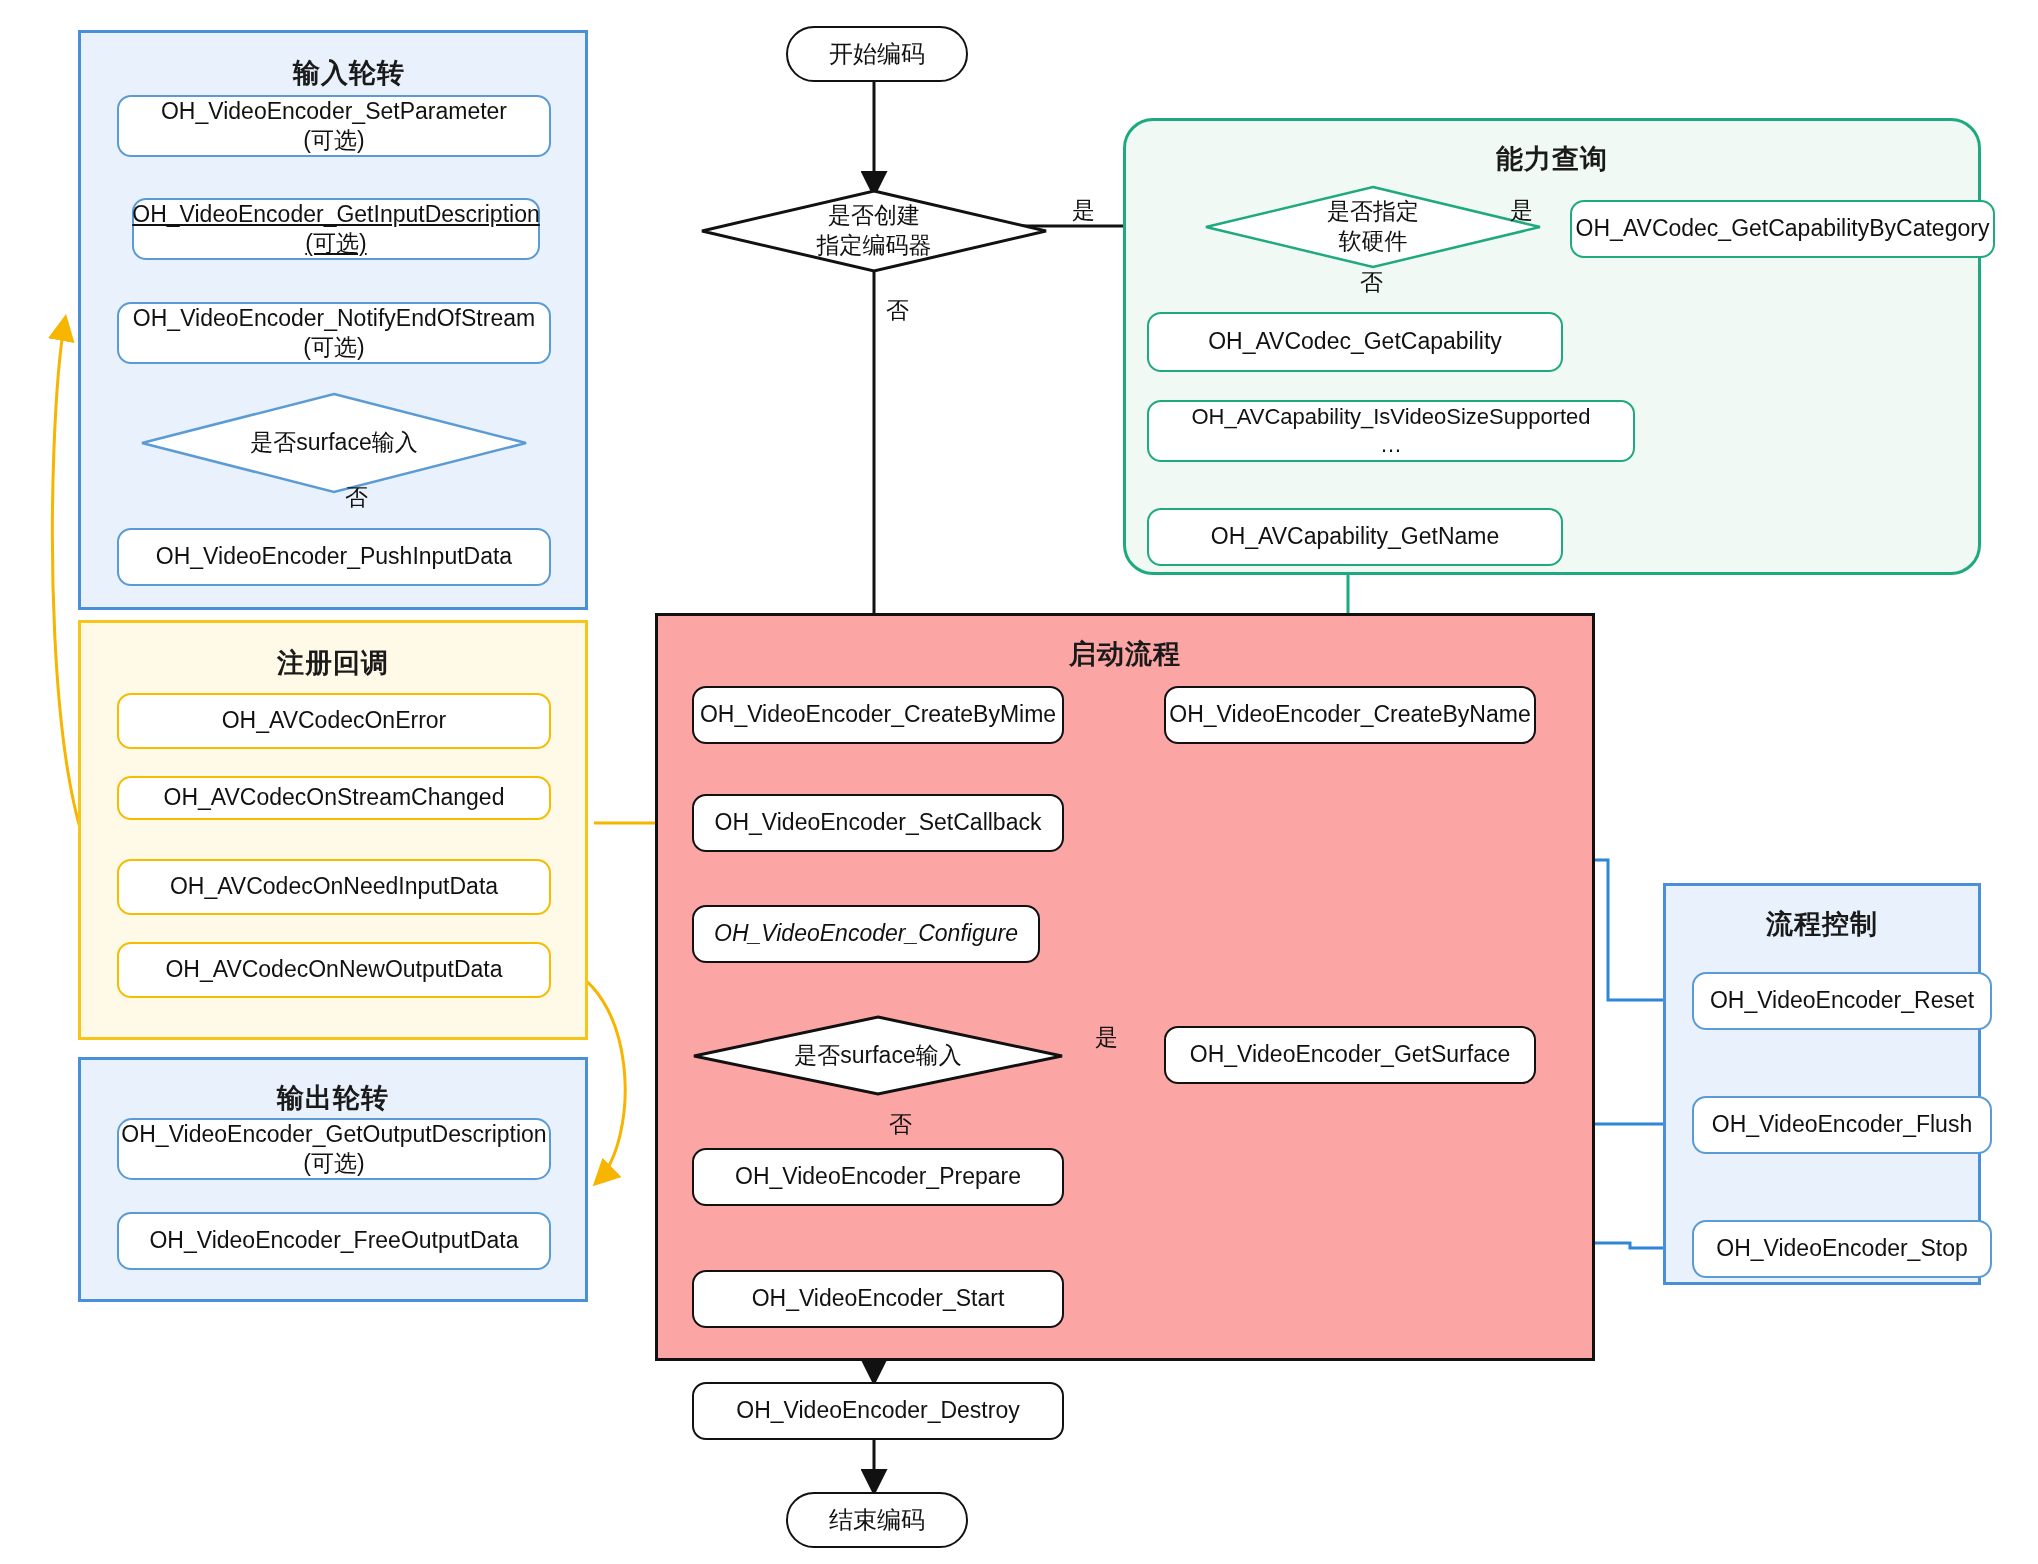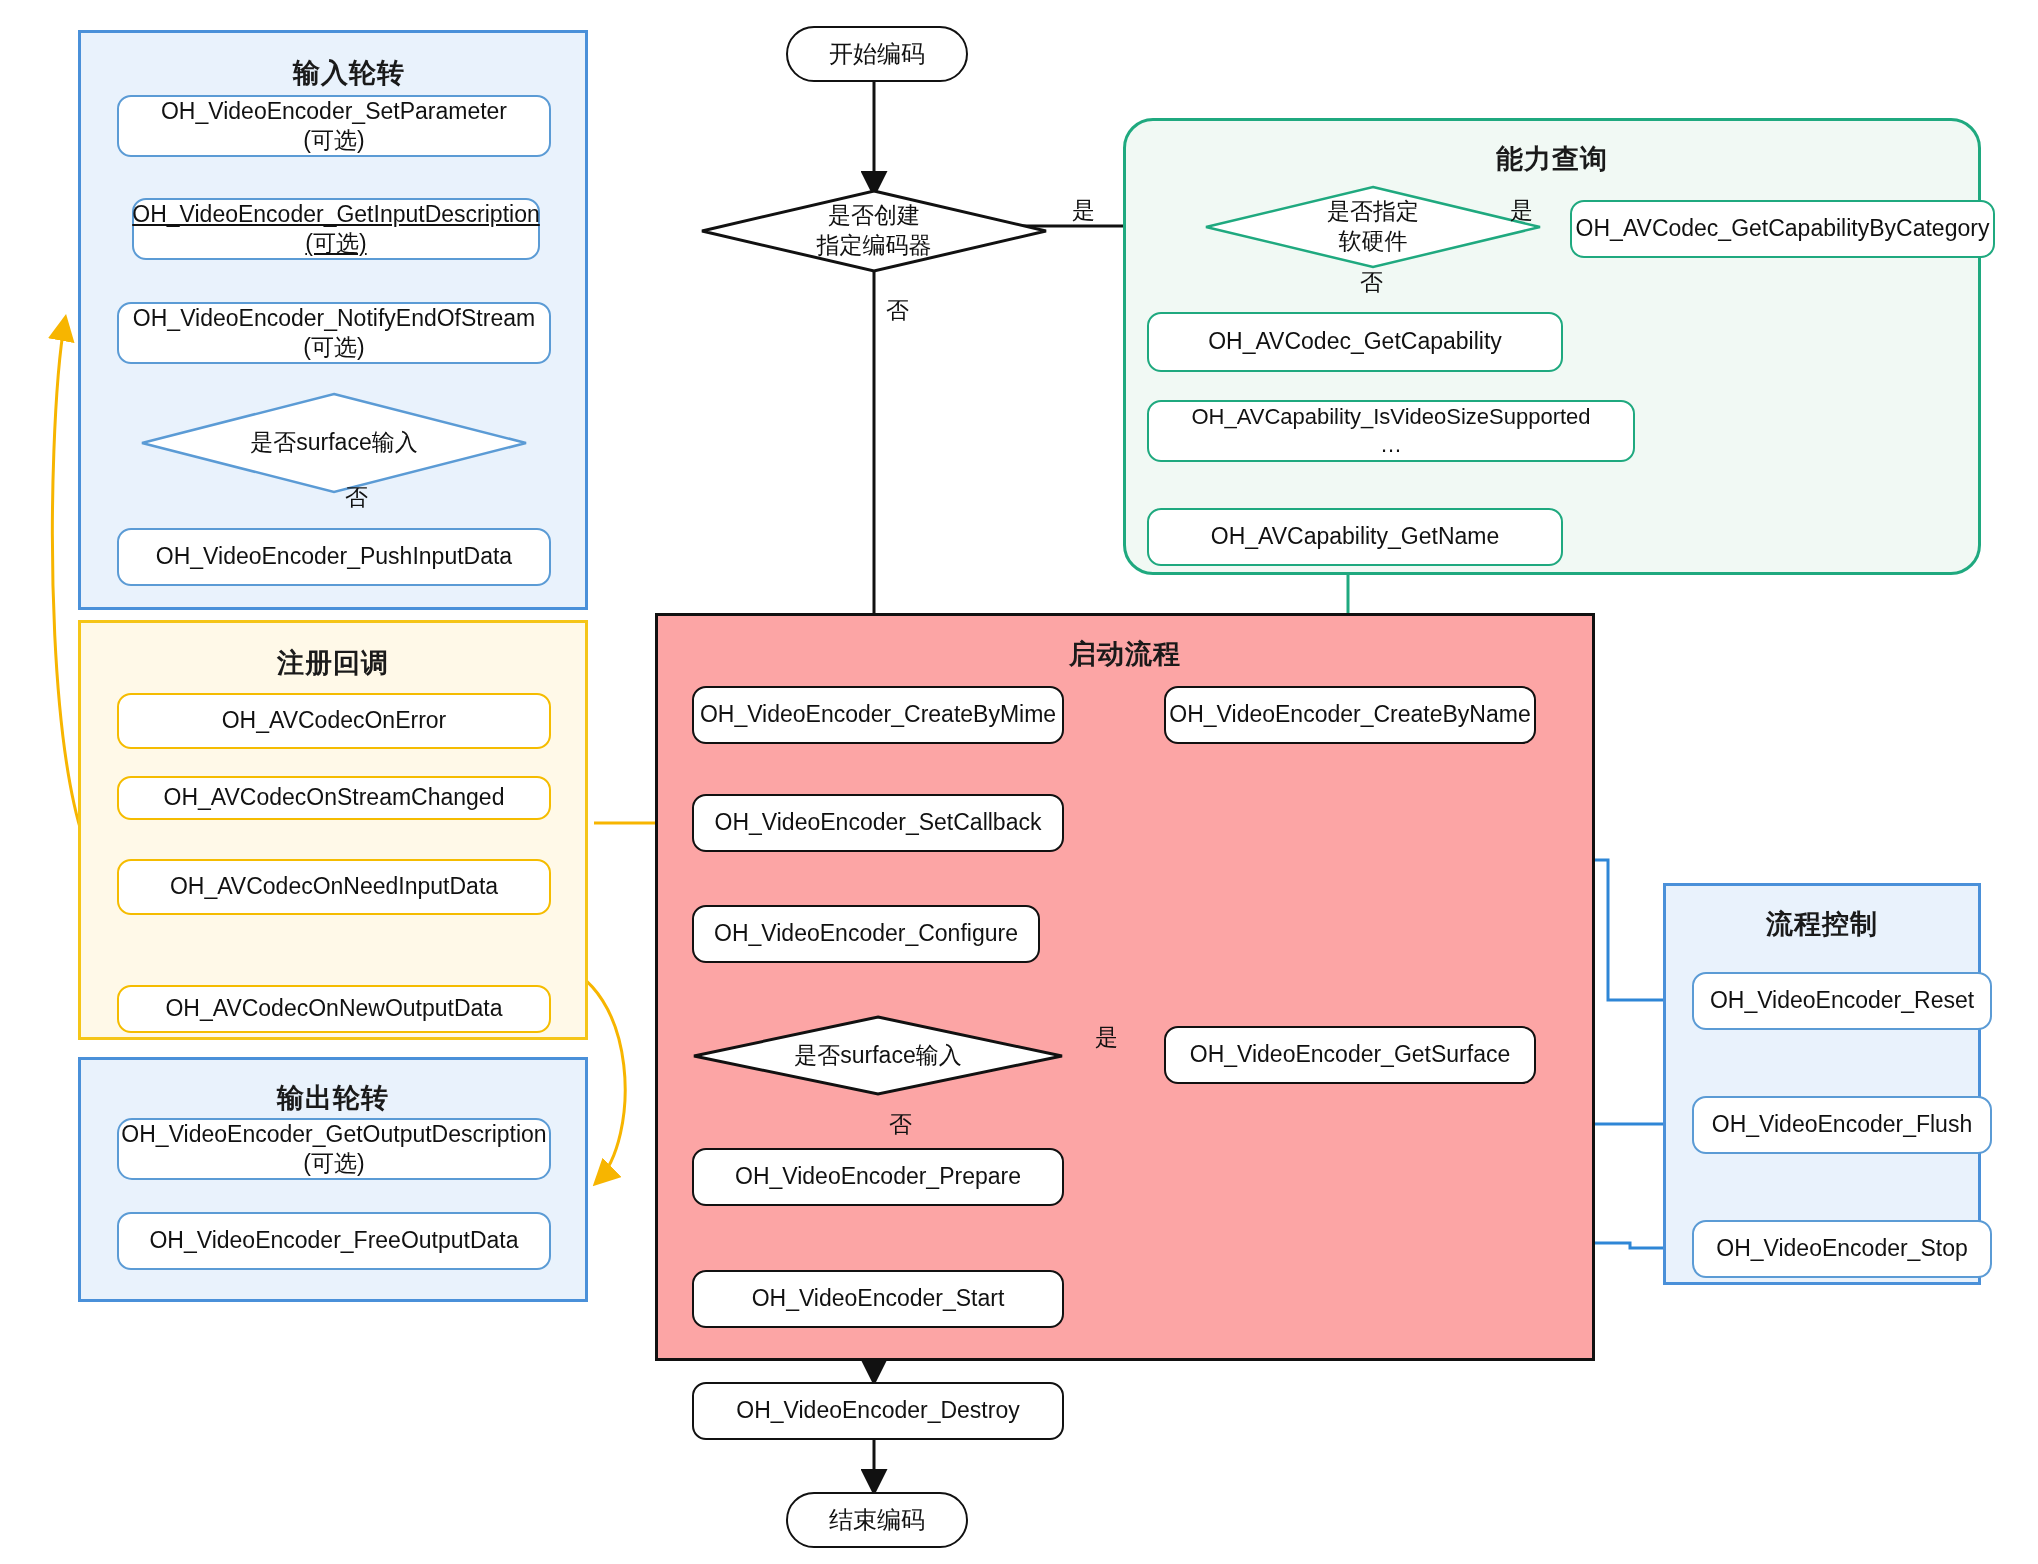--- a/index.html
+++ b/index.html
@@ -136,21 +136,21 @@
   <div class="elabel" style="left:345px;top:482px;">否</div>
 
   <div class="node n-blue" style="left:117px;top:528px;width:434px;height:58px;">OH_VideoEncoder_PushInputData</div>
 
   <div class="group grp-yellow" style="left:78px;top:620px;width:510px;height:420px;">
     <div class="group-title" style="top:22px;">注册回调</div>
   </div>
   <div class="node n-yellow" style="left:117px;top:693px;width:434px;height:56px;">OH_AVCodecOnError</div>
   <div class="node n-yellow" style="left:117px;top:776px;width:434px;height:44px;">OH_AVCodecOnStreamChanged</div>
   <div class="node n-yellow" style="left:117px;top:859px;width:434px;height:56px;">OH_AVCodecOnNeedInputData</div>
-  <div class="node n-yellow" style="left:117px;top:985px;width:434px;height:48px;">OH_AVCodecOnNewOutputData</div>
+  <div class="node n-yellow" style="left:117px;top:942px;width:434px;height:56px;">OH_AVCodecOnNewOutputData</div>
 
   <div class="group grp-blue" style="left:78px;top:1057px;width:510px;height:245px;">
     <div class="group-title" style="top:20px;">输出轮转</div>
   </div>
   <div class="node n-blue" style="left:117px;top:1118px;width:434px;height:62px;border-radius:15px;">OH_VideoEncoder_GetOutputDescription
 (可选)</div>
   <div class="node n-blue" style="left:117px;top:1212px;width:434px;height:58px;">OH_VideoEncoder_FreeOutputData</div>
 
   <div class="node terminal" style="left:786px;top:26px;width:182px;height:56px;">开始编码</div>
 
@@ -183,21 +183,21 @@
   <div class="node n-green" style="left:1147px;top:400px;width:488px;height:62px;font-size:22px;text-align:center;">OH_AVCapability_IsVideoSizeSupported
 …</div>
   <div class="node n-green" style="left:1147px;top:508px;width:416px;height:58px;">OH_AVCapability_GetName</div>
 
   <div class="group grp-gray" style="left:655px;top:613px;width:940px;height:748px;">
     <div class="group-title" style="top:20px;">启动流程</div>
   </div>
   <div class="node n-black" style="left:692px;top:686px;width:372px;height:58px;">OH_VideoEncoder_CreateByMime</div>
   <div class="node n-black" style="left:1164px;top:686px;width:372px;height:58px;">OH_VideoEncoder_CreateByName</div>
   <div class="node n-black" style="left:692px;top:794px;width:372px;height:58px;">OH_VideoEncoder_SetCallback</div>
-  <div class="node n-black" style="left:692px;top:905px;width:348px;height:58px;">OH_VideoEncoder_Configure</div>
+  <div class="node n-black" style="left:692px;top:905px;width:348px;height:58px;font-style:italic;">OH_VideoEncoder_Configure</div>
 
   <div class="diamond" style="left:692px;top:1015px;width:372px;height:82px;">
     <svg width="372" height="82">
         <polygon points="186,2 370,41 186,79 2,41" fill="#ffffff" stroke="#111111" stroke-width="3"></polygon>
       </svg>
     <div class="dlabel">是否surface输入</div>
   </div>
   <div class="elabel" style="left:1095px;top:1022px;">是</div>
   <div class="elabel vert" style="left:886px;top:1096px;">否</div>
 

